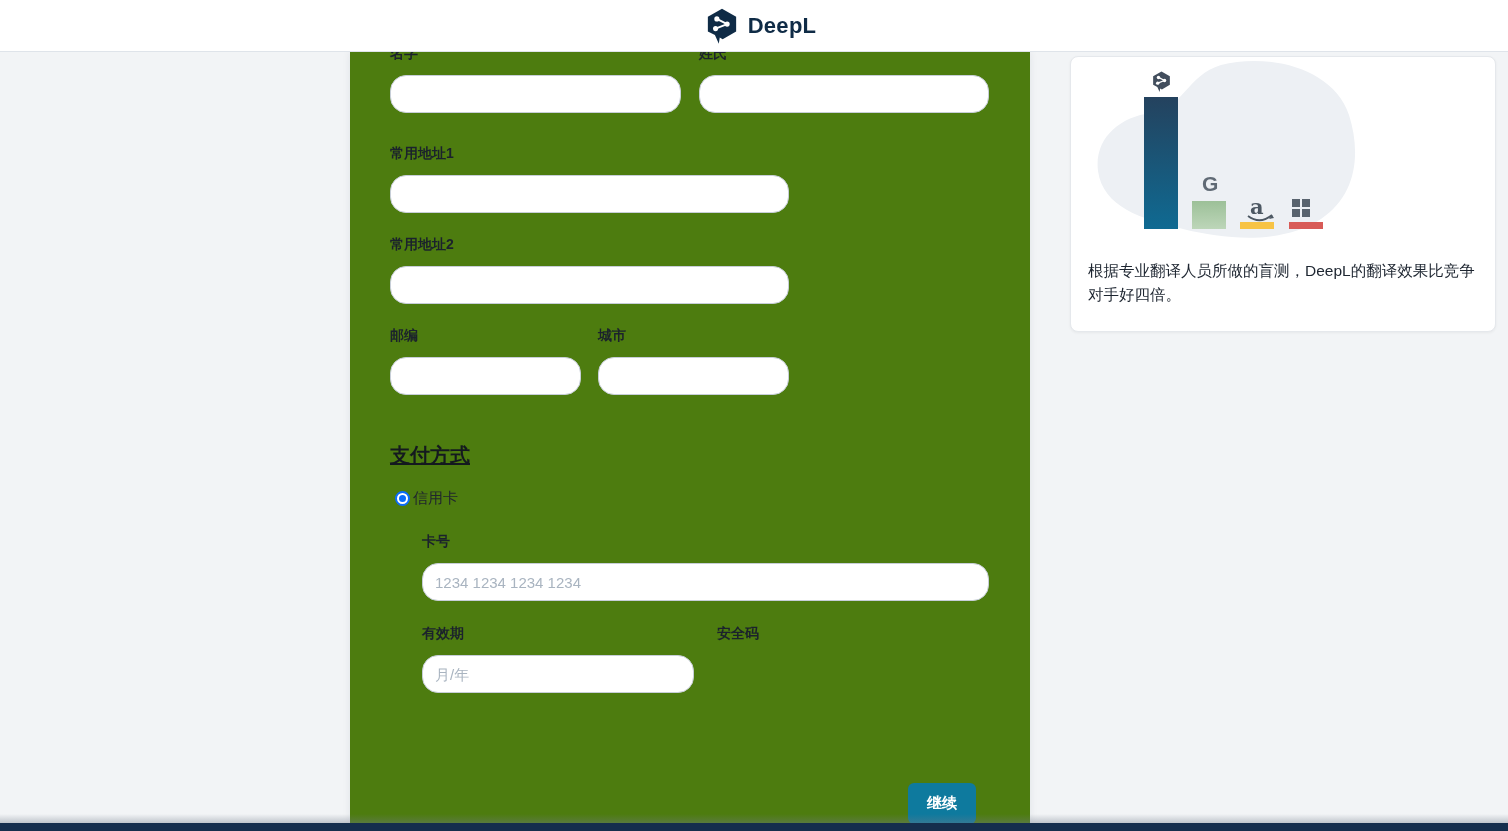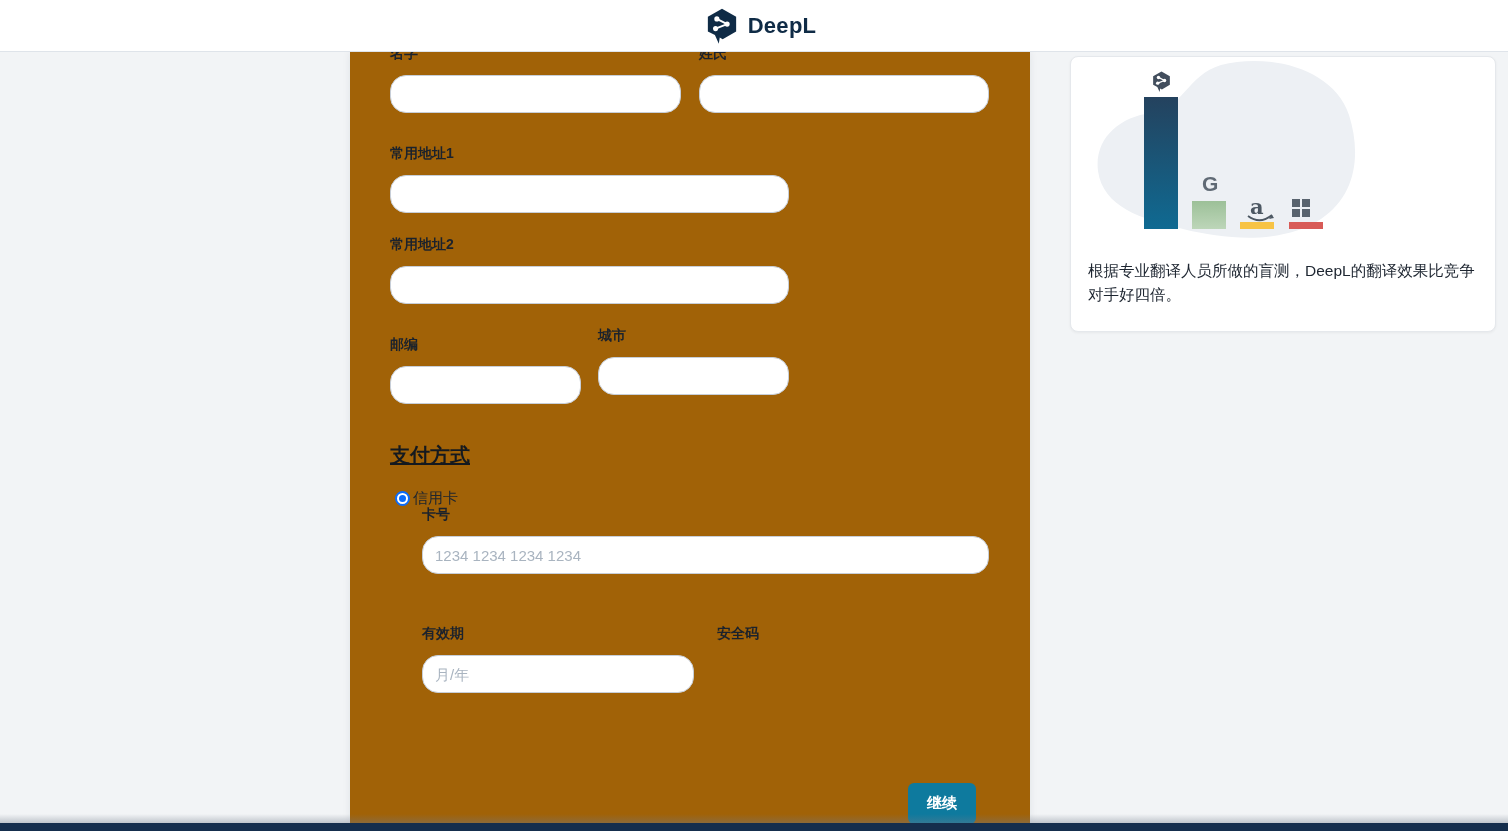--- a/index.html
+++ b/index.html
@@ -16,21 +16,21 @@
     background: #ffffff; border-bottom: 1px solid #dfe4ea; z-index: 20;
     display: flex; align-items: center; padding-left: 13px; justify-content: center;
   }
   .logo { display: flex; align-items: center; gap: 9px; }
   .logo svg { display: block; }
   .logo-text { font-size: 22px; font-weight: 800; color: #0f2b46; letter-spacing: .3px; }
 
   
   .main-panel {
     position: absolute; left: 350px; top: 52px; width: 680px; height: 771px;
-    background: #a16207; overflow: hidden; z-index: 5;
+    background: #4d7c0f; overflow: hidden; z-index: 5;
     box-shadow: 0 0 8px rgba(30,40,60,.08);
     padding-left: 10px;
   }
   .group { position: absolute; }
   .field-label {
     display: block; font-size: 14px; font-weight: bold; color: #1b222c;
     margin-bottom: 12px; white-space: nowrap;
   }
   .text-input {
     display: block; width: 100%; height: 38px;
@@ -111,40 +111,40 @@
   <div class="group" style="left:40px; top:93px; width:399px;">
     <label class="field-label">常用地址1</label>
     <input class="text-input" type="text" style="">
   </div>
 
   <div class="group" style="left:40px; top:184px; width:399px;">
     <label class="field-label">常用地址2</label>
     <input class="text-input" type="text" style="">
   </div>
 
-  <div class="group" style="left:40px; top:284px; width:191px;">
+  <div class="group" style="left:40px; top:275px; width:191px;">
     <label class="field-label">邮编</label>
     <input class="text-input" type="text" style="">
   </div>
 
   <div class="group" style="left:248px; top:275px; width:191px;">
     <label class="field-label">城市</label>
     <input class="text-input" type="text" style="">
   </div>
 
   <h2 class="section-heading group" style="left:40px; top:390px;">支付方式</h2>
 
   <div class="group radio-row" style="left:45px; top:437px;">
     <span class="radio-outer">
         <span class="radio-inner"></span>
       </span>
     <span class="radio-label">信用卡</span>
   </div>
 
-  <div class="group" style="left:72px; top:454px; width:567px;">
+  <div class="group" style="left:72px; top:481px; width:567px;">
     <label class="field-label">卡号</label>
     <input class="text-input" type="text" placeholder="1234 1234 1234 1234" style="">
   </div>
 
   <div class="group" style="left:72px; top:573px; width:272px;">
     <label class="field-label">有效期</label>
     <input class="text-input" type="text" placeholder="月/年" style="">
   </div>
 
   <div class="group" style="left:367px; top:573px; width:272px;">

